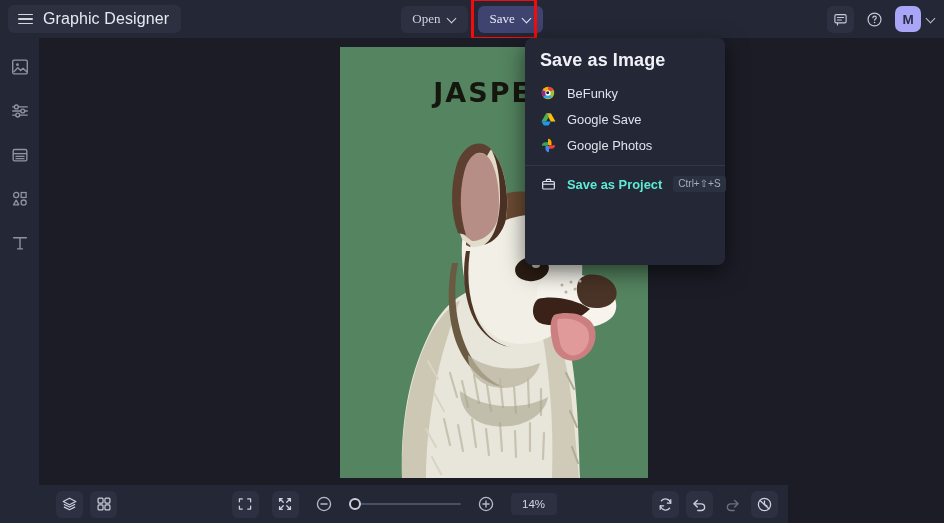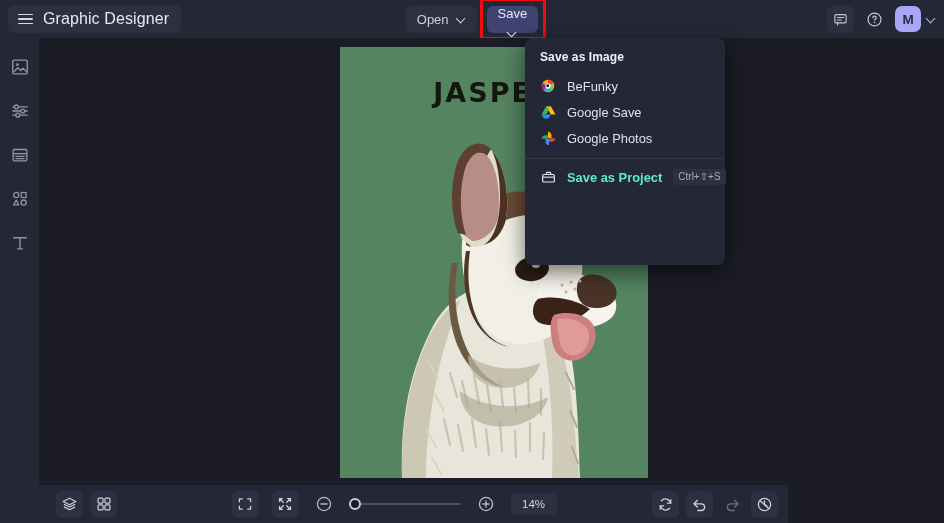--- a/index.html
+++ b/index.html
@@ -28,34 +28,35 @@
     background: #2c3040; border-radius: 6px;
   }
   .hamburger { display: flex; flex-direction: column; gap: 3px; width: 15px; }
   .hamburger i { display: block; height: 1.6px; background: #d4d7e2; border-radius: 1px; }
   .app-title { color: #e7e9f1; font-size: 16px; letter-spacing: .1px; }
 
   .topbar-center {
     position: absolute; left: 0; right: 0; top: 0; height: 38px;
     display: flex; align-items: center; justify-content: center; gap: 10px;
     pointer-events: none;
+    font-family: Liberation Serif, serif;
   }
   .topbar-center > * { pointer-events: auto; }
   .btn-open {
     display: flex; align-items: center; gap: 8px;
     height: 27px; padding: 0 11px;
     background: #2c3040; border-radius: 6px;
     color: #cfd3e0; font-size: 13px;
   }
   .save-wrap { position: relative; }
   .btn-save {
     display: flex; align-items: center; gap: 8px;
     height: 27px; padding: 0 11px;
     background: #3e4370; border-radius: 6px;
-    color: #e9eaf5; font-size: 13px; flex-direction: column;
+    color: #e9eaf5; font-size: 13px;
   }
   .redbox {
     position: absolute; left: -7px; top: -8px;
     width: 66px; height: 42px;
     border: 3px solid #f50b0b; border-radius: 3px;
     pointer-events: none;
   }
   .chev { width: 9px; height: 9px; display: inline-block; position: relative; top: -1px; }
   .chev::before {
     content: ""; position: absolute; left: 0; top: 1px;
@@ -121,21 +122,21 @@
   .menu {
     position: absolute; left: 525px; top: 38px;
     width: 200px; height: 227px;
     background: #232736;
     border-radius: 7px;
     box-shadow: 0 7px 22px rgba(0,0,0,.55);
     padding: 8px 0 6px;
     z-index: 40;
   }
   .menu-header {
-    color: #f0f1f7; font-size: 12px; font-weight: 700;
+    color: #f0f1f7; font-size: 18px; font-weight: 700;
     padding: 4px 0 9px 15px; letter-spacing: .1px;
   }
   .menu-item {
     position: relative;
     height: 26px; display: flex; align-items: center;
     padding: 0 10px 0 15px; gap: 11px;
   }
   .mi-icon { width: 16px; height: 16px; display: flex; align-items: center; justify-content: center; flex: 0 0 16px; }
   .mi-label { color: #dfe2ec; font-size: 12.9px; white-space: nowrap; }
   .mi-label.bold { font-weight: 700; color: #5eead4; }

